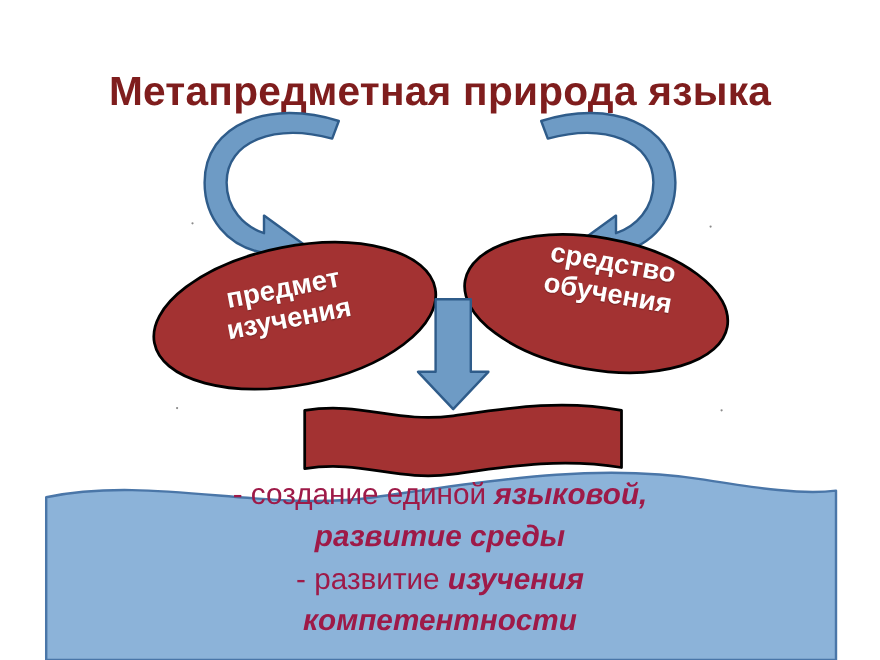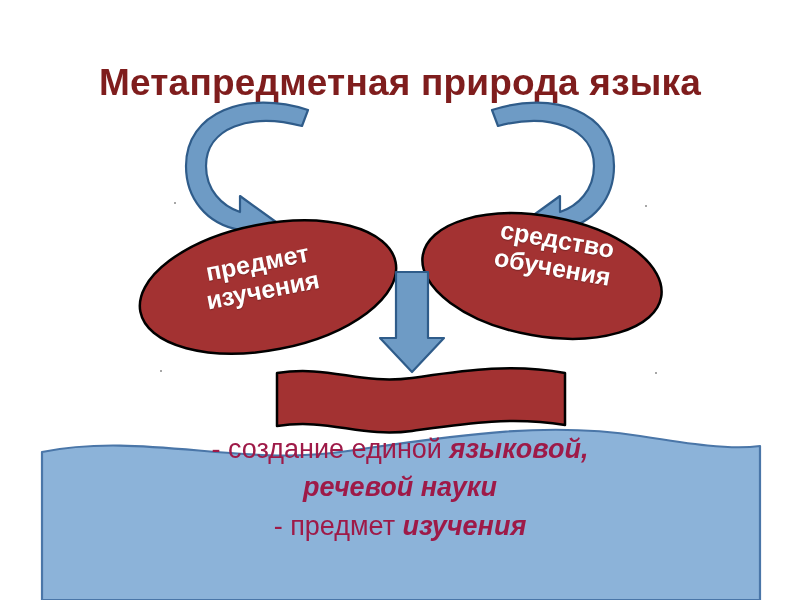--- a/index.html
+++ b/index.html
@@ -181,22 +181,23 @@
   </svg>
 
   <div class="ellipse-label" id="label-left">предмет
 изучения</div>
   <div class="ellipse-label" id="label-right">средство
 обучения</div>
 
 
   <div id="banner-text">
     <span class="ln"><span>- создание единой </span><em>языковой,</em></span>
-    <span class="ln"><em>речевой науки</em></span>
-    <span class="ln"><span>- предмет </span><em>изучения</em></span>
+    <span class="ln"><em>развитие среды</em></span>
+    <span class="ln"><span>- развитие </span><em>изучения</em></span>
+    <span class="ln"><em>компетентности</em></span>
   </div>
 
   <div class="dot" style="left:174px; top:202px;"></div>
   <div class="dot" style="left:645px; top:205px;"></div>
   <div class="dot" style="left:160px; top:370px;"></div>
   <div class="dot" style="left:655px; top:372px;"></div>
 
 </div>
 
 </body></html>

